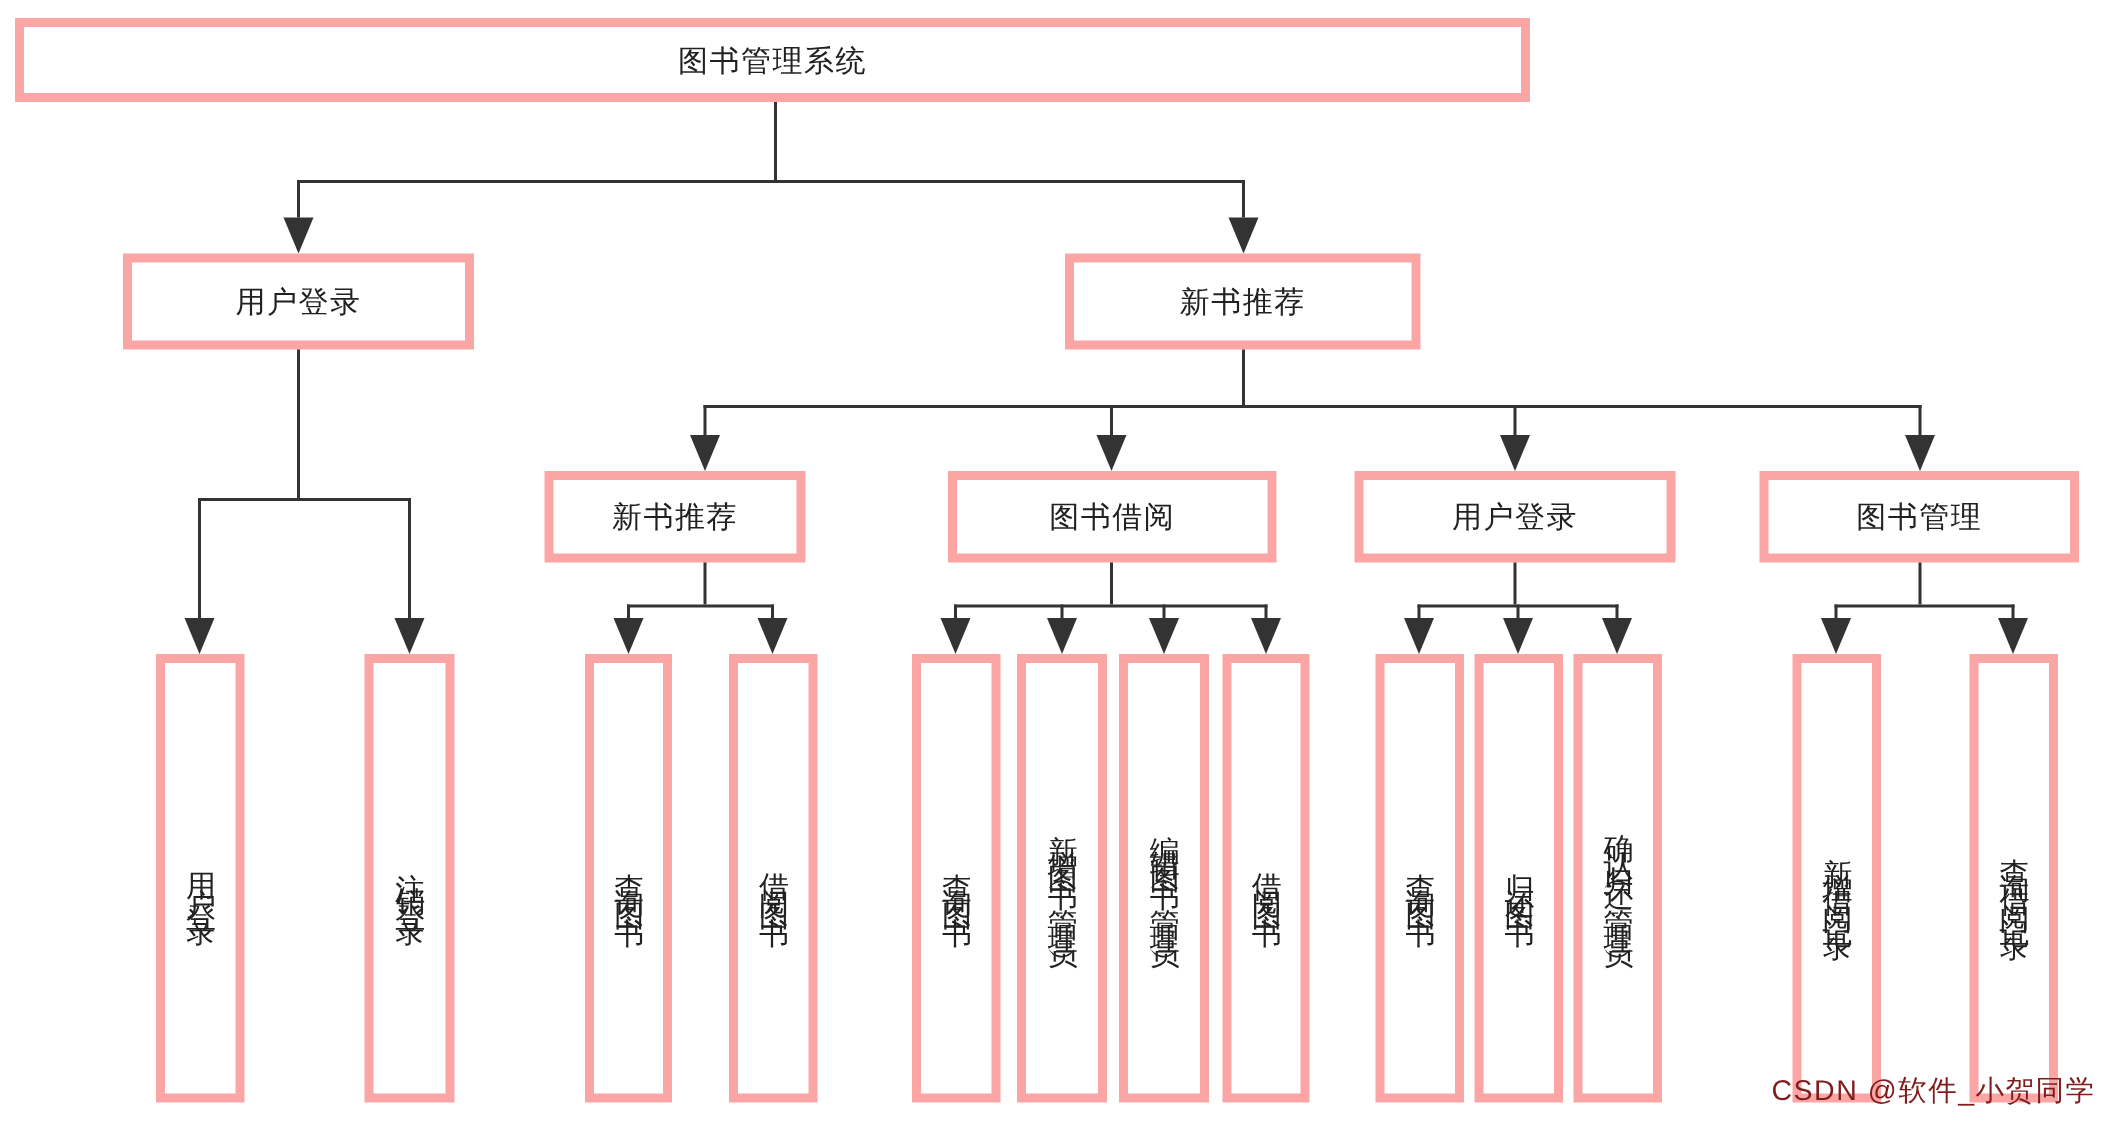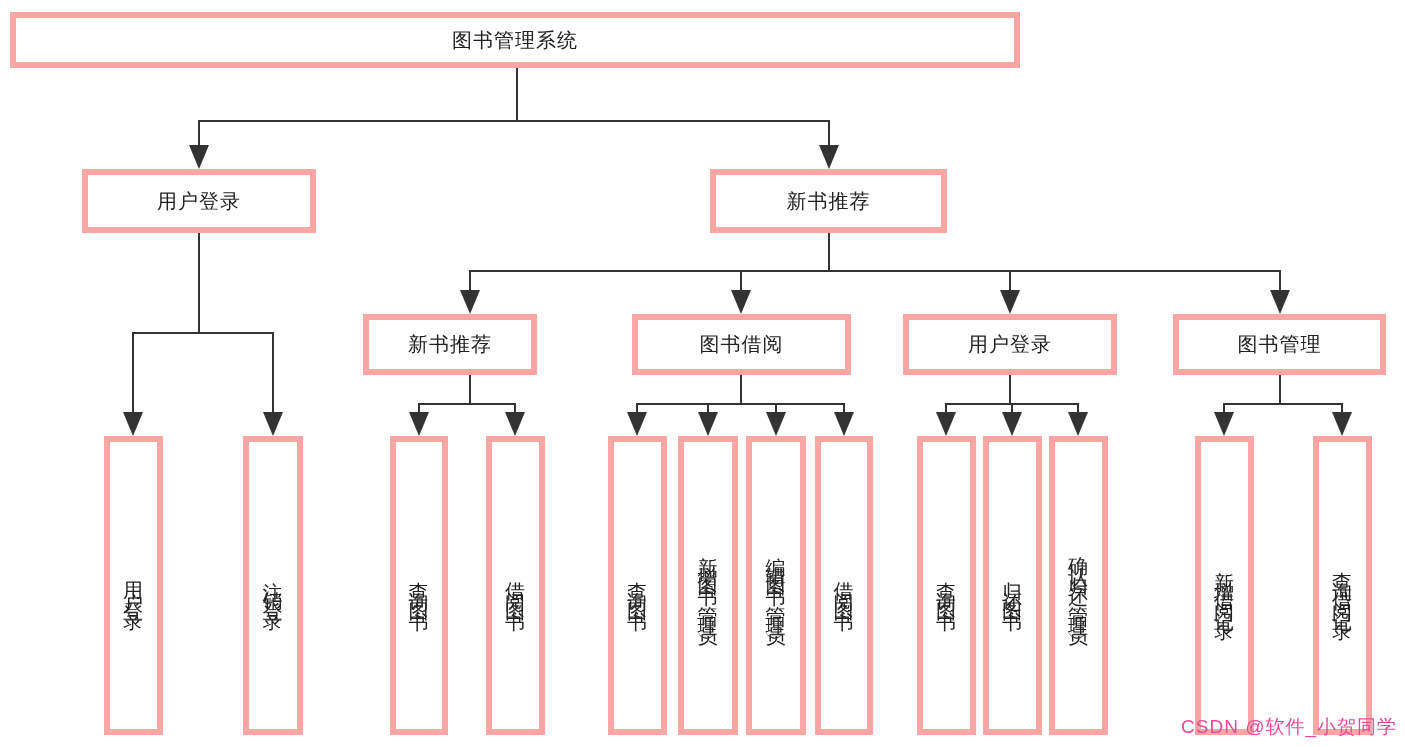--- a/index.html
+++ b/index.html
@@ -42,21 +42,21 @@
     width: 0; height: 0;
     border-left: 10px solid transparent;
     border-right: 10px solid transparent;
     border-top: 24px solid #333333;
   }
   .watermark {
     position: absolute;
     right: 8px;
     bottom: 7px;
     font-size: 19px;
-    color: #ec4899;
+    color: #7f1d1d;
     letter-spacing: 1px;
     white-space: nowrap;
   }
 </style>
 </head>
 <body>
 
 <div class="canvas">
 
   <div class="box" style="left:10px;top:12px;width:1010px;height:56px">

